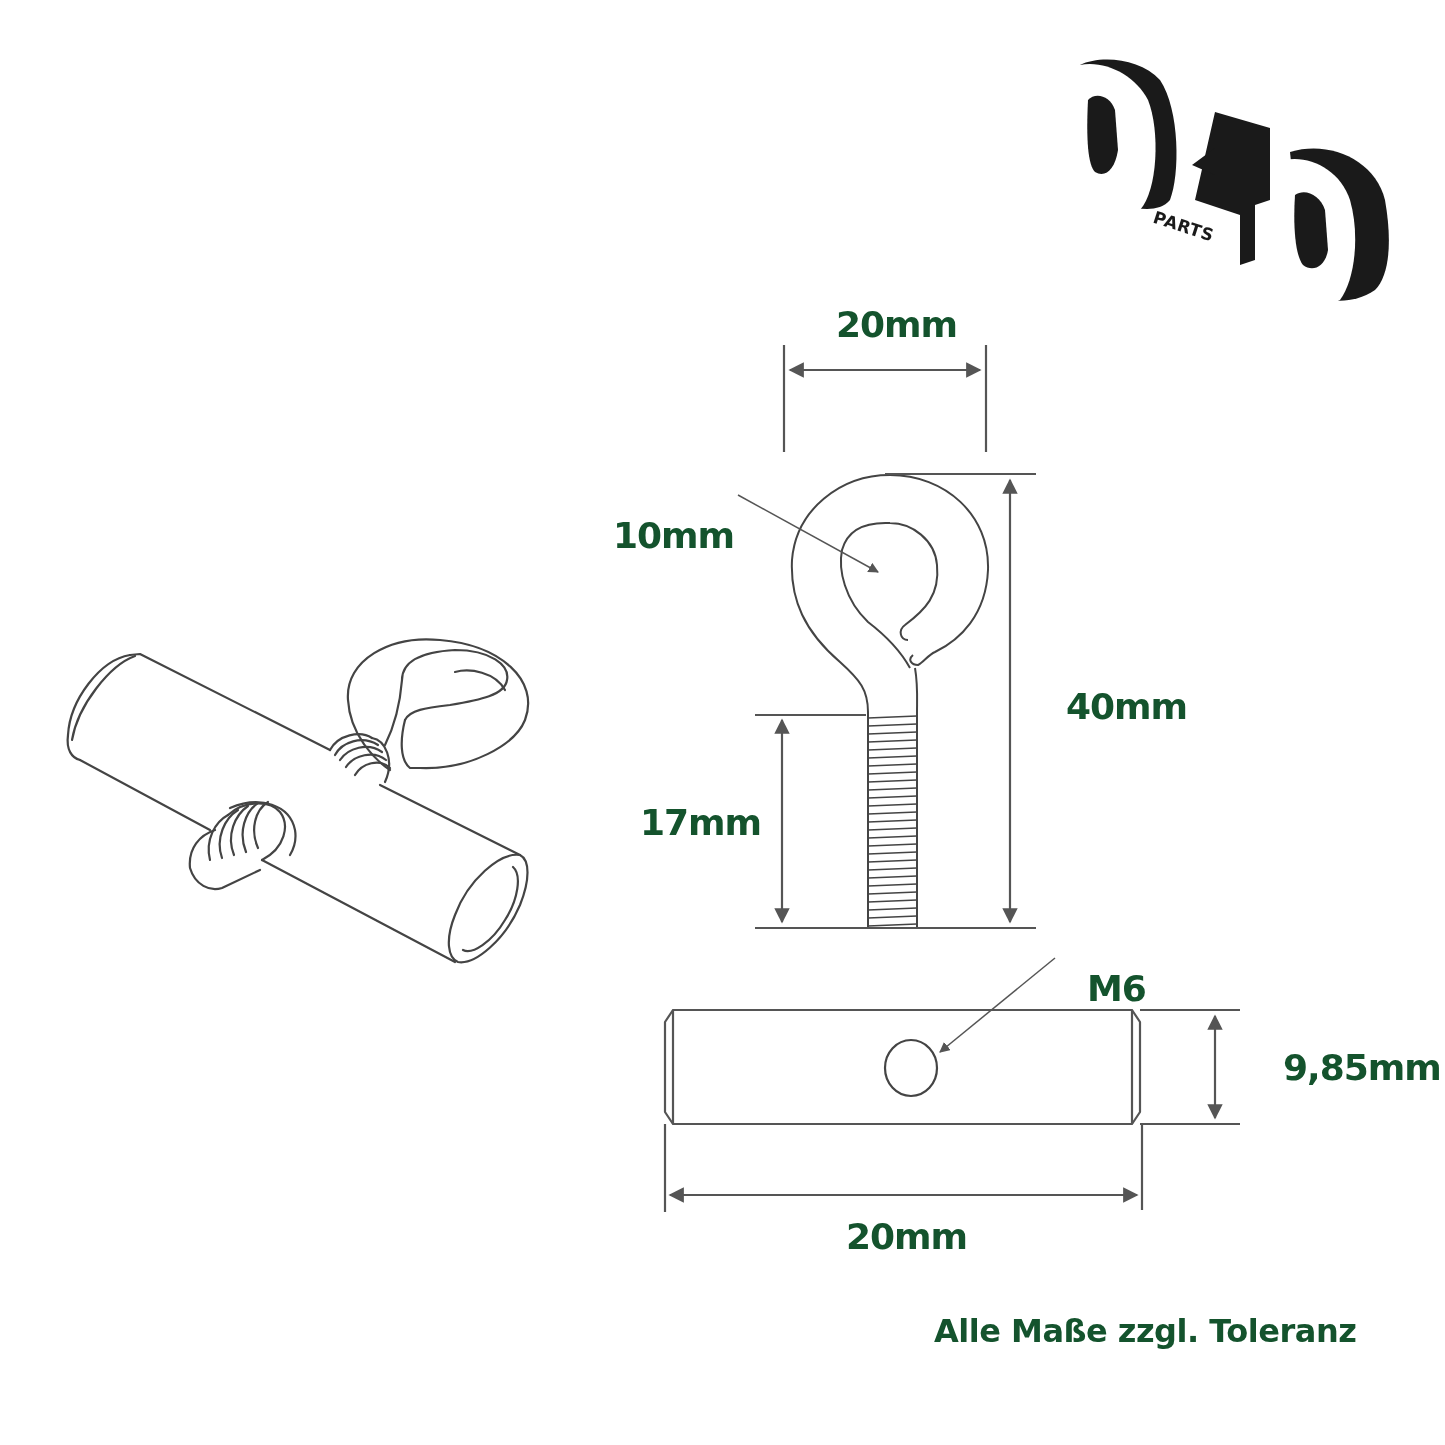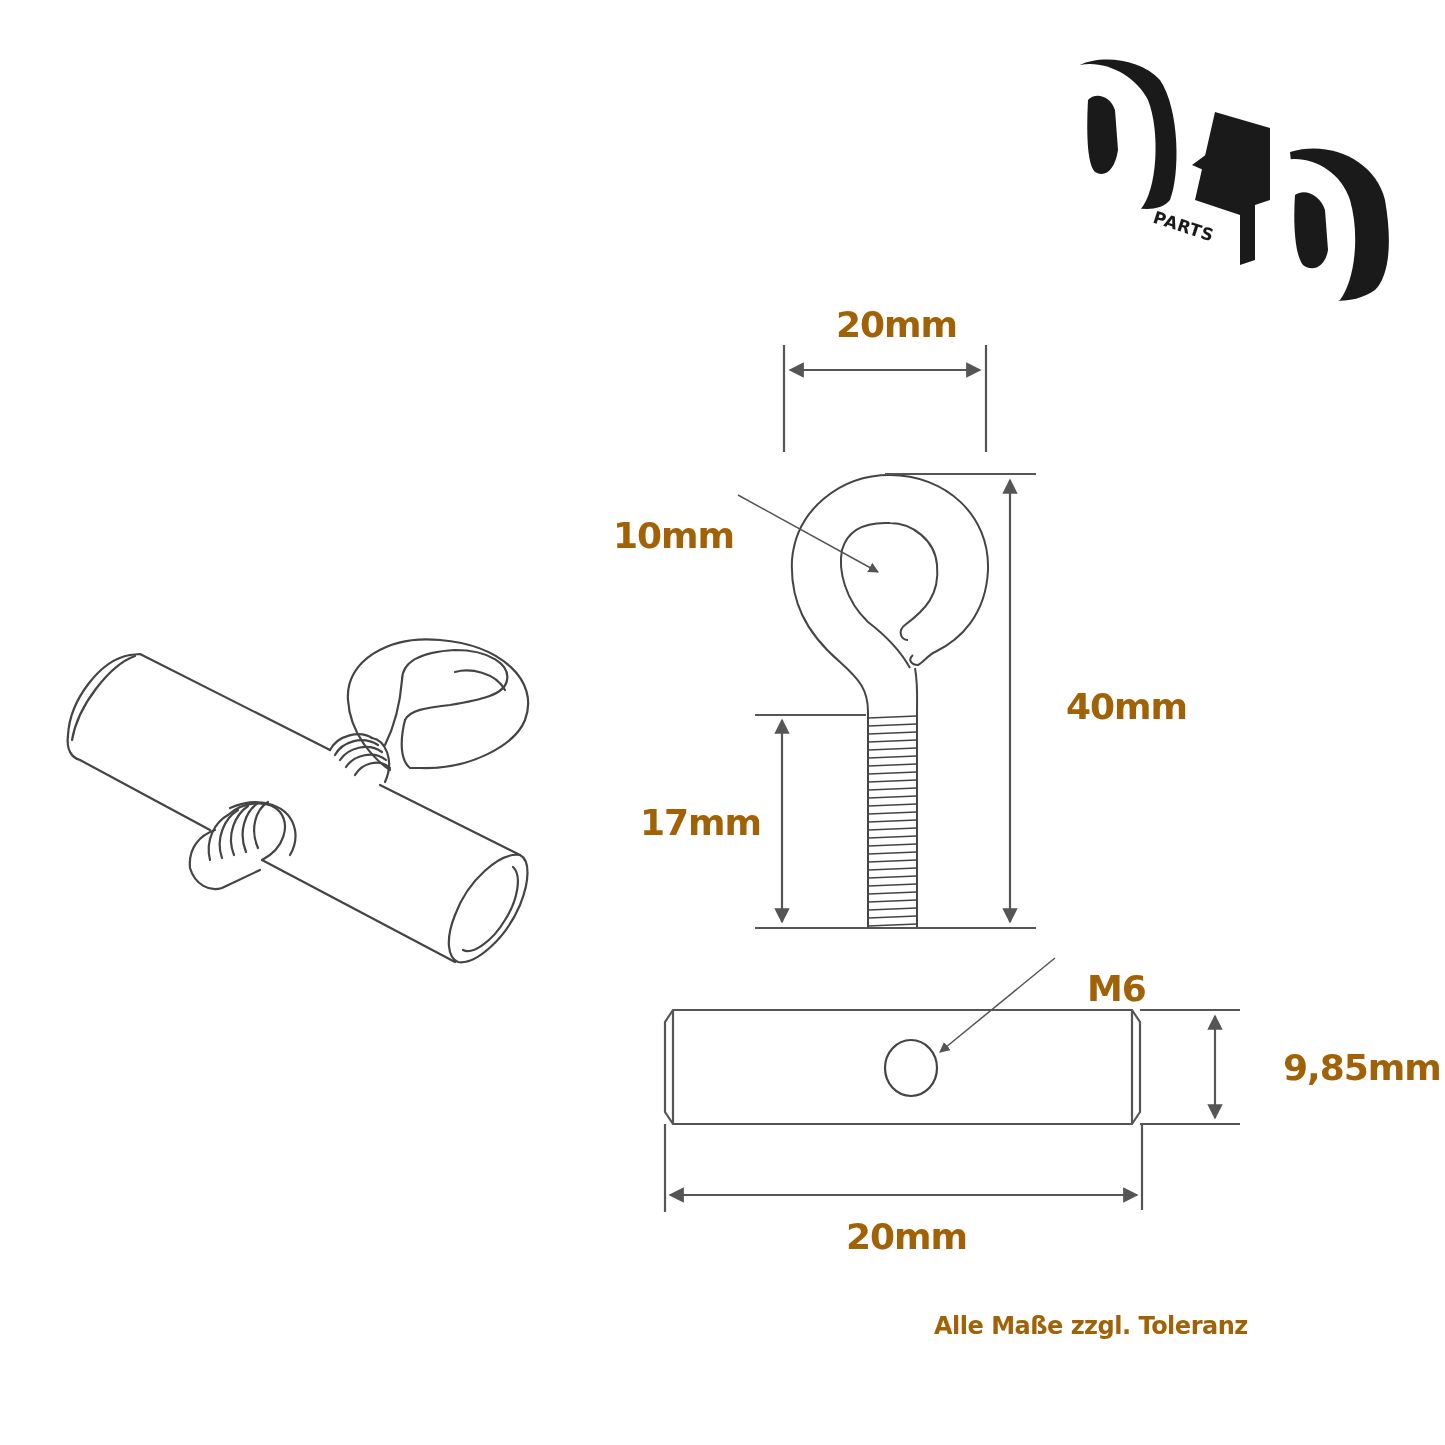--- a/index.html
+++ b/index.html
@@ -2,26 +2,26 @@
 <html><head>
 <meta charset="utf-8">
 <style>
   html, body { margin: 0; padding: 0; background: #ffffff; }
   body { width: 1445px; height: 1445px; position: relative; overflow: hidden; }
   .canvas { position: absolute; left: 0; top: 0; width: 1445px; height: 1445px; }
   .label {
     position: absolute;
     font-family: "DejaVu Sans", sans-serif;
     font-weight: bold;
-    color: #a16207;
+    color: #14532d;
     white-space: nowrap;
     letter-spacing: -1px;
   }
   .dim { font-size: 36px; }
-  .footer { font-size: 24px; letter-spacing: -0.5px; }
+  .footer { font-size: 32px; letter-spacing: -0.5px; }
   .logo-text {
     position: absolute;
     font-family: "DejaVu Sans", sans-serif;
     font-weight: bold;
     color: #1a1a1a;
     font-size: 17px;
     transform: rotate(18deg);
     transform-origin: left top;
     letter-spacing: 0.5px;
   }

